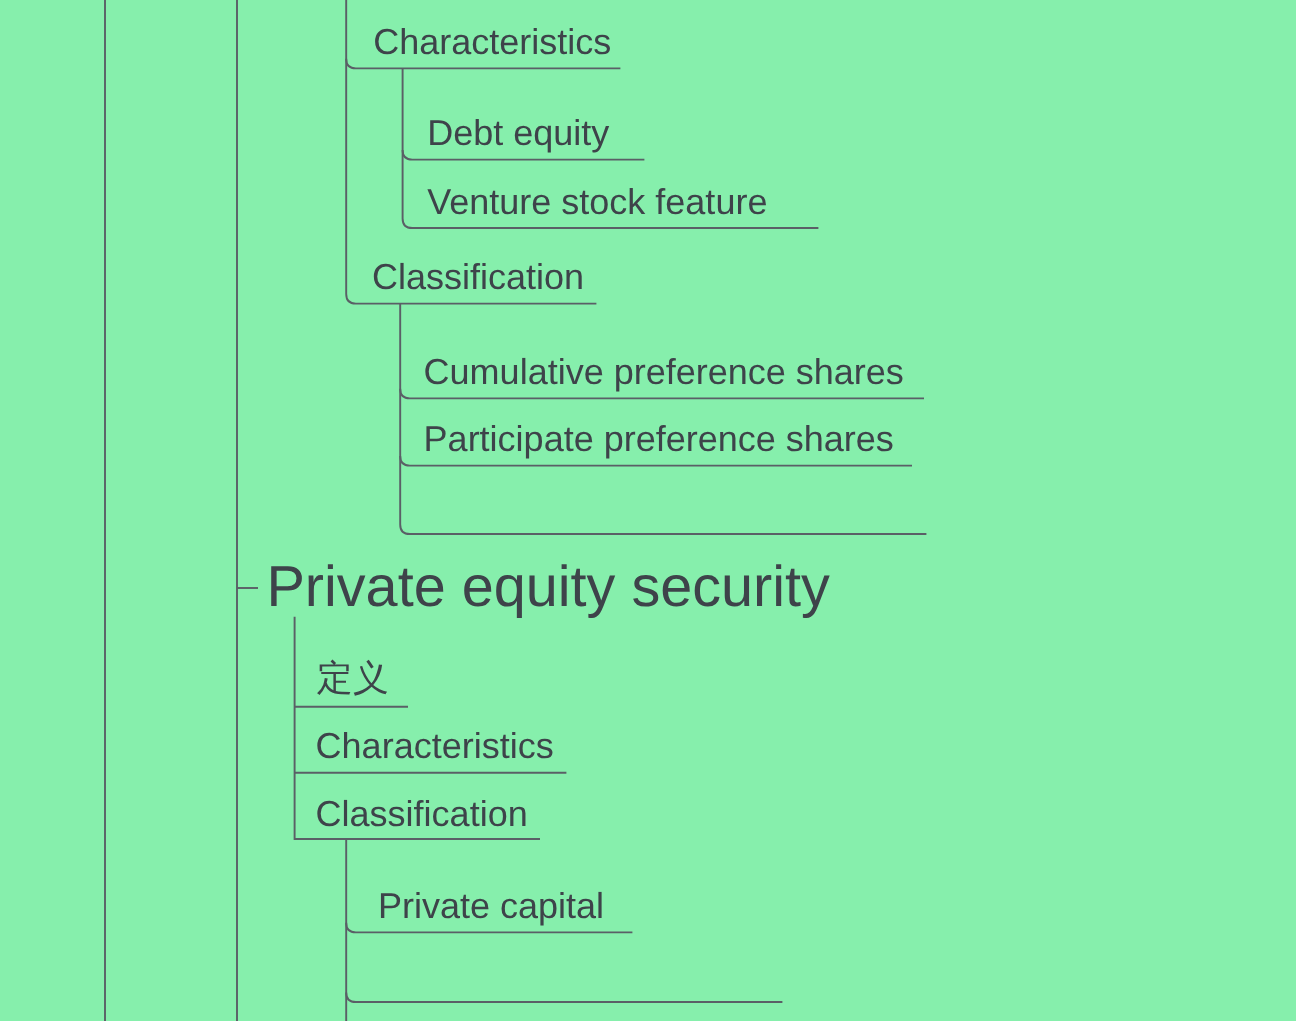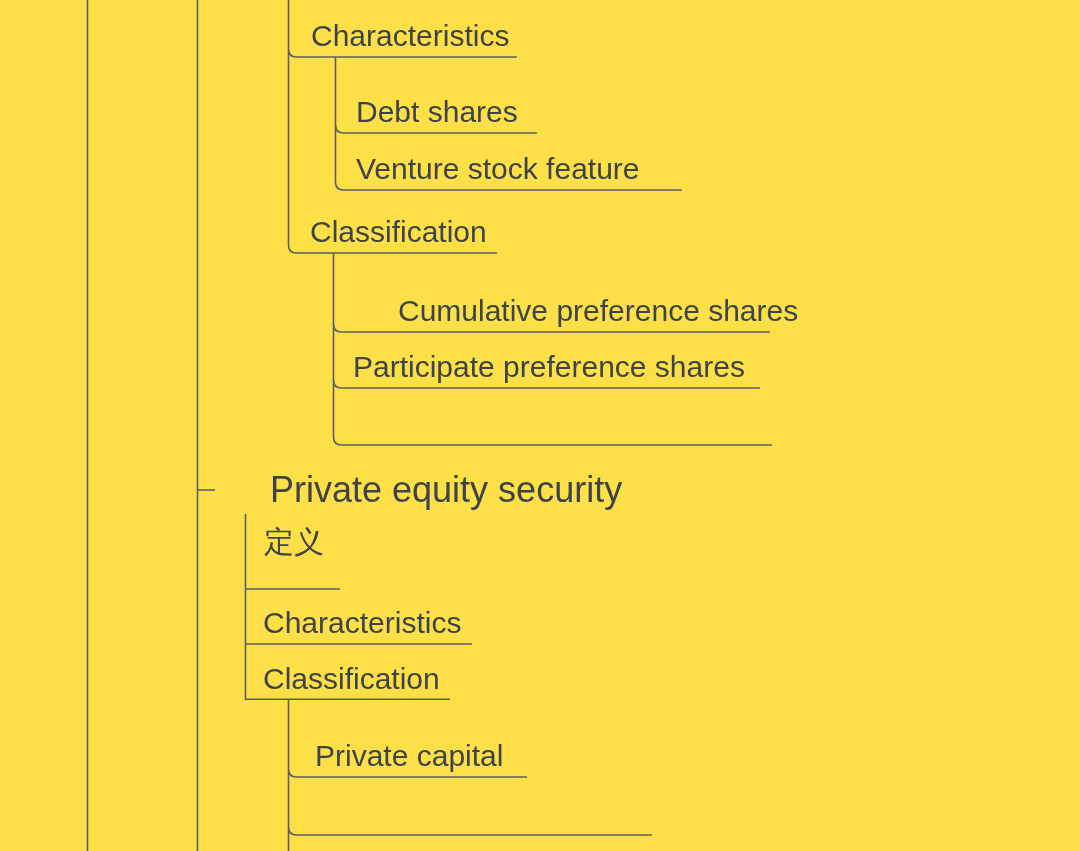--- a/index.html
+++ b/index.html
@@ -4,21 +4,21 @@
 <style>
   html, body {
     margin: 0;
     padding: 0;
     background: #ffffff;
   }
   .stage {
     position: relative;
     width: 1080px;
     height: 851px;
-    background: #fde047;
+    background: #86efac;
     overflow: hidden;
     font-family: "Liberation Sans", "DejaVu Sans", sans-serif;
   }
   .connectors {
     position: absolute;
     left: 0;
     top: 0;
     width: 1080px;
     height: 851px;
   }
@@ -29,23 +29,22 @@
   }
   .node {
     position: absolute;
     white-space: nowrap;
     color: #3e434a;
     font-size: 30px;
     line-height: 36px;
     cursor: default;
   }
   .node.big {
-    font-size: 36px;
+    font-size: 48px;
     line-height: 42px;
-    margin-left: 48px;
   }
 </style>
 </head>
 <body>
 
 <div class="stage">
 
   <svg class="connectors" viewBox="0 0 1080 851" xmlns="http://www.w3.org/2000/svg">
 
     <path d="M87.5,0 V851"></path>
@@ -68,34 +67,34 @@
     <path d="M245.5,589 H340"></path>
     <path d="M245.5,644 H472"></path>
 
     <path d="M288.5,700 V851"></path>
     <path d="M288.5,769 Q288.5,777 296.5,777 H527"></path>
     <path d="M288.5,827 Q288.5,835 296.5,835 H652"></path>
   </svg>
 
   <div class="node" style="left:311px; top:18px;">Characteristics</div>
 
-  <div class="node" style="left:356px; top:94px;">Debt shares</div>
+  <div class="node" style="left:356px; top:94px;">Debt equity</div>
 
   <div class="node" style="left:356px; top:151px;">Venture stock feature</div>
 
   <div class="node" style="left:310px; top:214px;">Classification</div>
 
-  <div class="node" style="left:353px; top:293px;margin-left:45px;">Cumulative preference shares</div>
+  <div class="node" style="left:353px; top:293px;">Cumulative preference shares</div>
 
   <div class="node" style="left:353px; top:349px;">Participate preference shares</div>
 
 
   <div class="node big" style="left:222px; top:469px;">Private equity security</div>
 
-  <div class="node" style="left:264px; top:524px;">定义</div>
+  <div class="node" style="left:264px; top:548px;">定义</div>
 
   <div class="node" style="left:263px; top:605px;">Characteristics</div>
 
   <div class="node" style="left:263px; top:661px;">Classification</div>
 
   <div class="node" style="left:315px; top:738px;">Private capital</div>
 
 
 </div>
 

